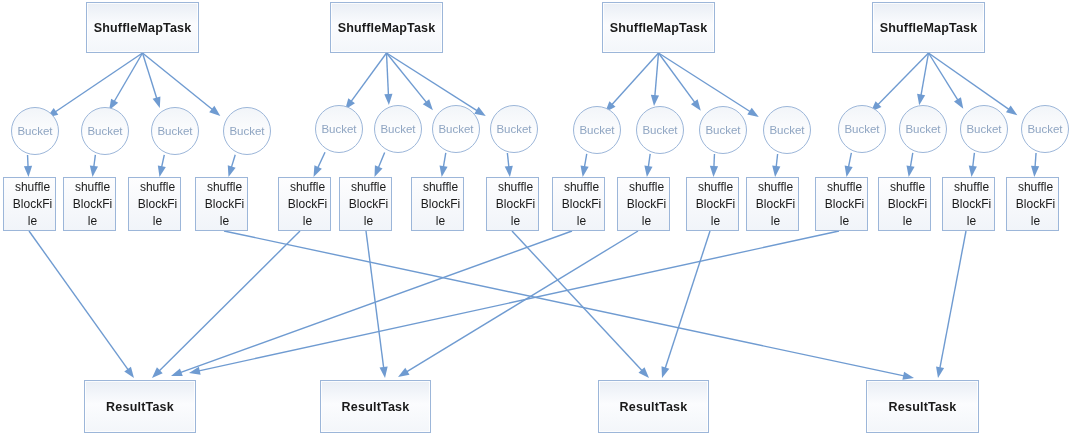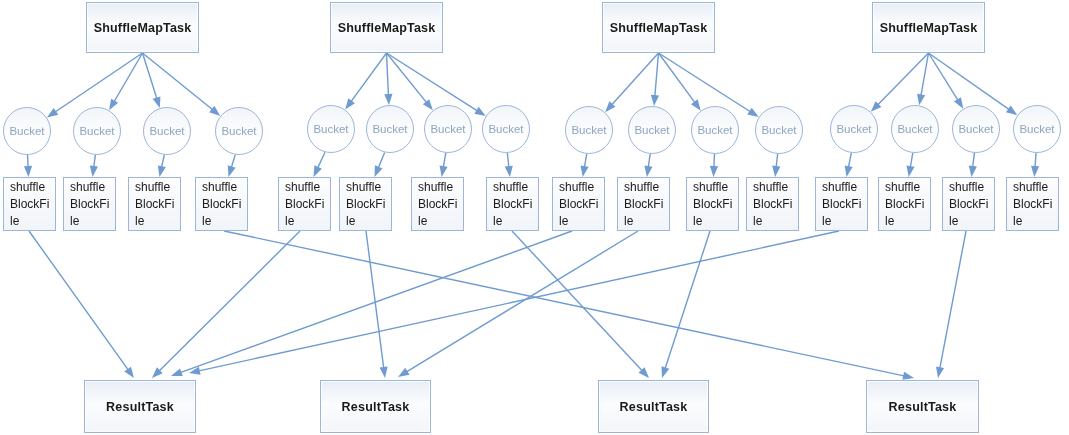--- a/index.html
+++ b/index.html
@@ -17,34 +17,34 @@
     background:linear-gradient(180deg,#e9eef5 0%,#fbfcfe 45%,#f3f6fa 100%);
     display:flex;align-items:center;justify-content:center;
     box-shadow:inset 0 0 0 1px rgba(255,255,255,.8);
   }
   .box .lbl{
     font-weight:bold;font-size:12.5px;color:#1a1a1a;letter-spacing:.2px;white-space:nowrap;
   }
   .bucket{
     border:1.4px solid #9cb6d9;border-radius:50%;
     background:linear-gradient(180deg,#f2f5f9 0%,#ffffff 70%);
-    display:flex;align-items:center;justify-content:center;
+    display:flex;align-items:center;justify-content:center;margin-left:8px;
   }
   .bucket .lbl{font-size:11.5px;color:#8fa5c2;}
   .bf{
     border:1.4px solid #9cb6d9;
     background:linear-gradient(180deg,#fdfdfe 0%,#f1f4f9 100%);
     padding:1px 0 0 6px;
   }
   .bf .ln{display:block;font-weight:normal;font-size:12px;line-height:17.2px;color:#1a1a1a;white-space:nowrap;}
 </style>
 </head>
 <body>
 
-<div id="canvas" style="width: 1069px; height: 435px;">
+<div id="canvas" style="width: 1069px; height: 435px; text-align: center;">
     <svg id="edges" width="1069" height="435">
       <line x1="142.5" y1="53" x2="54.34788812368642" y2="112.53129633205592" stroke="#6f9bd1" stroke-width="1.4"></line>
       <polygon points="46.889373180862854,117.56821551422249 53.710739372438,108.01421303984372 58.29993240507865,114.80974887663854" fill="#6f9bd1"></polygon>
       <line x1="142.5" y1="53" x2="113.62774384229485" y2="102.49529627035169" stroke="#6f9bd1" stroke-width="1.4"></line>
       <polygon points="109.09290461257807,110.26930637843759 111.09399239965944,98.70186726390607 118.17697938702659,102.83360967320358" fill="#6f9bd1"></polygon>
       <line x1="142.5" y1="53" x2="157.11097028504338" y2="99.51655845850543" stroke="#6f9bd1" stroke-width="1.4"></line>
       <polygon points="159.80797838912247,108.10295160618577 152.60005605019364,98.83710811754584 160.42321425141353,96.37983406716266" fill="#6f9bd1"></polygon>
       <line x1="142.5" y1="53" x2="213.33544277719642" y2="110.25559105307069" stroke="#6f9bd1" stroke-width="1.4"></line>
       <polygon points="220.33486747432468,115.91315712950595 209.20267940968074,112.18698095366571 214.35735072376622,105.80972734072665" fill="#6f9bd1"></polygon>
       <line x1="386.5" y1="53" x2="350.46175447089473" y2="102.34966955336935" stroke="#6f9bd1" stroke-width="1.4"></line>

